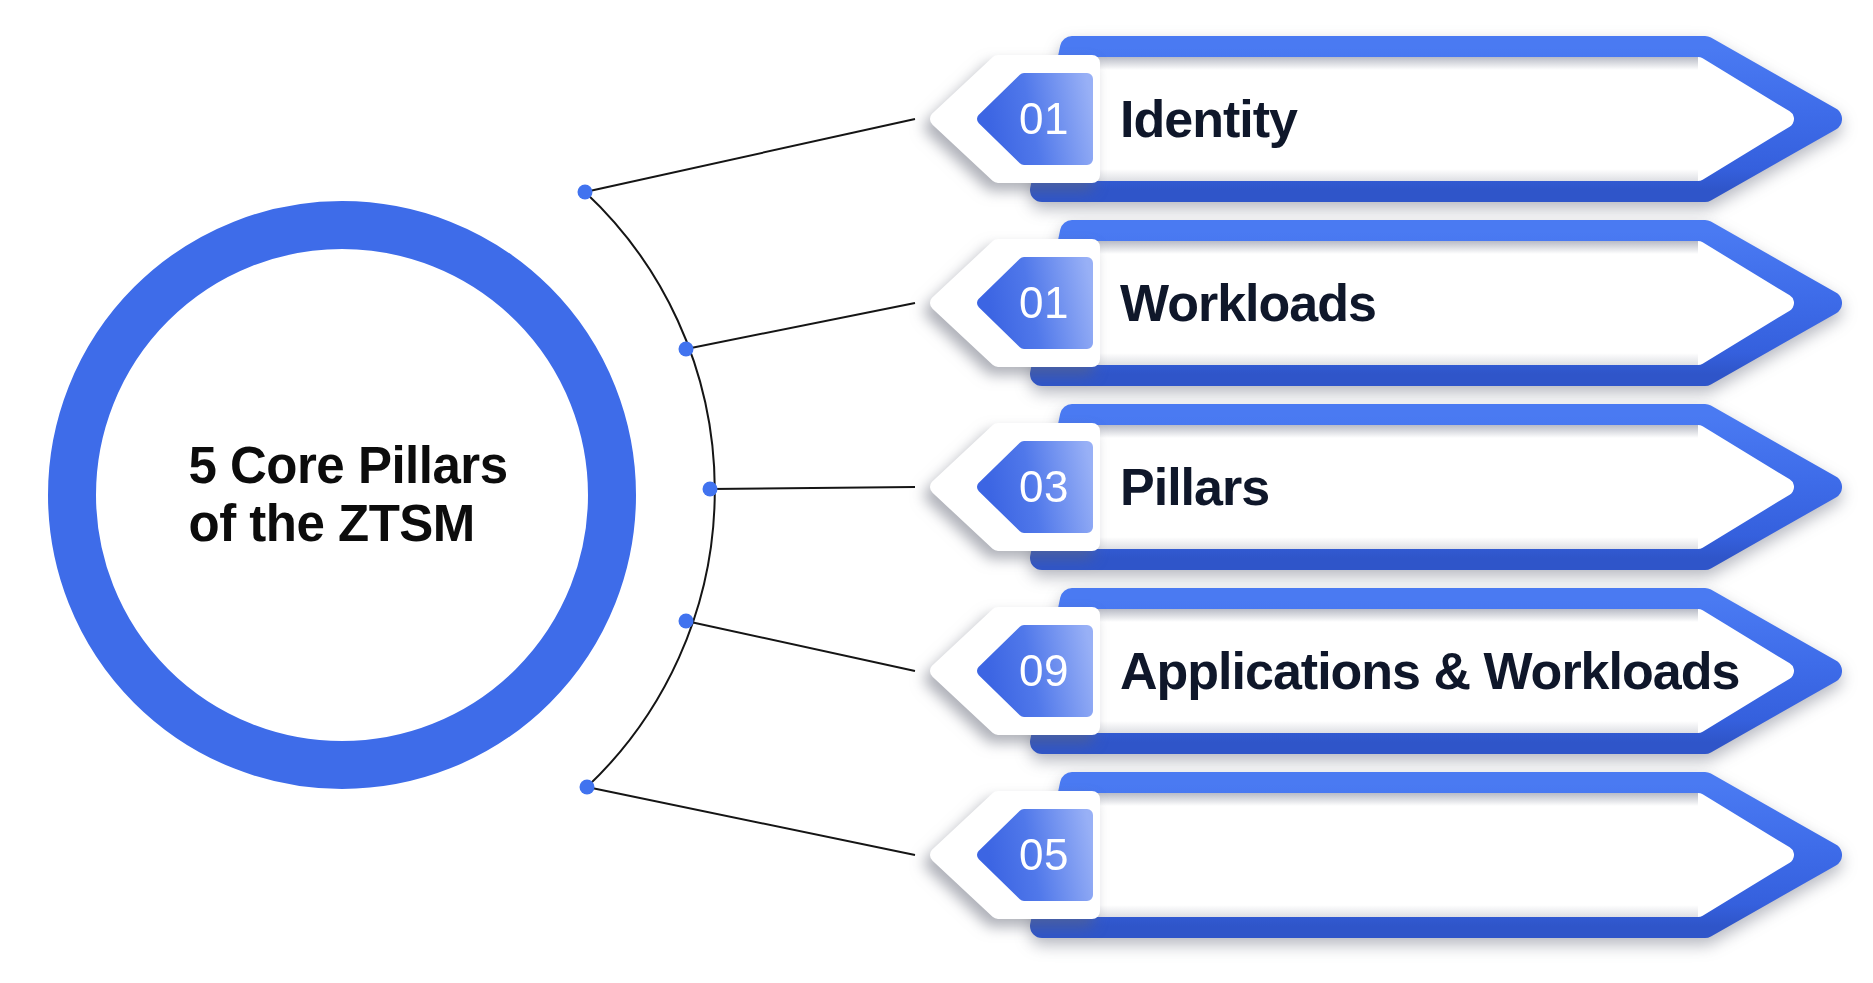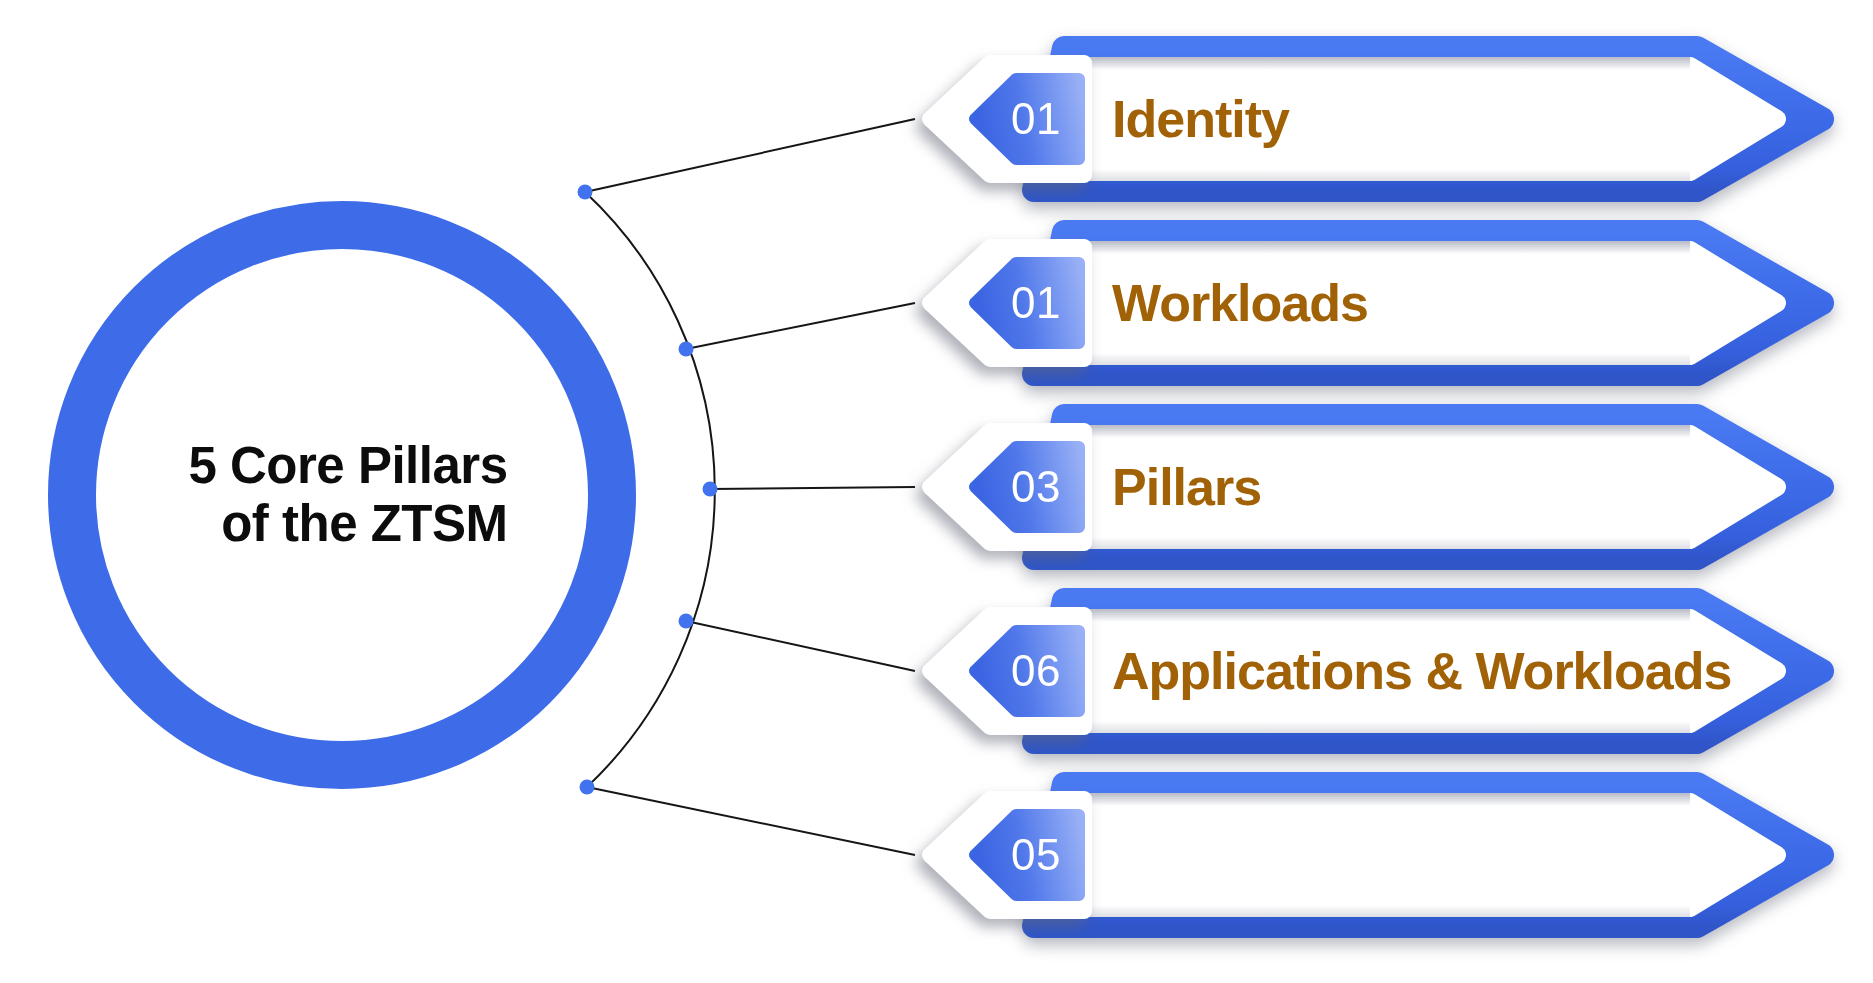--- a/index.html
+++ b/index.html
@@ -8,39 +8,39 @@
 
   
   .connector-layer{position:absolute;left:0;top:0;width:1873px;height:983px;overflow:visible;}
   .connector-arc,.connector-line{stroke:#151515;stroke-width:2;fill:none;}
   .connector-dot{fill:#4173EF;stroke:none;}
 
   
   .hub{position:absolute;left:48px;top:201px;width:588px;height:588px;box-sizing:border-box;
        border:48px solid #3E6CE9;border-radius:50%;background:#ffffff;
        display:flex;align-items:center;justify-content:center;}
-  .hub-text{text-align:right;font-weight:700;font-size:51px;line-height:1.14;color:#0c0c0c;letter-spacing:-0.5px;margin-left:12px;}
+  .hub-text{text-align:left;font-weight:700;font-size:51px;line-height:1.14;color:#0c0c0c;letter-spacing:-0.5px;margin-left:12px;}
   .hub-text span{display:block;}
 
   
-  .banner{position:absolute;left:0;width:1497px;height:166px;}
+  .banner{position:absolute;left:8px;width:1497px;height:166px;}
   .banner svg{position:absolute;left:0;top:0;width:1873px;height:166px;overflow:visible;}
   .p-outer{fill:url(#gBanner);stroke:url(#gBanner);stroke-width:24;stroke-linejoin:round;
            filter:drop-shadow(0px 7px 8px rgba(75,80,100,0.40));}
   .p-inner{fill:#ffffff;stroke:#ffffff;stroke-width:18;stroke-linejoin:round;}
   .badge{filter:drop-shadow(-6px 8px 7px rgba(95,100,115,0.50));}
   .p-badge-white{fill:#ffffff;stroke:#ffffff;stroke-width:16;stroke-linejoin:round;}
   .p-badge-blue{fill:url(#gBadge);stroke:url(#gBadge);stroke-width:12;stroke-linejoin:round;}
 
   .badge-num{position:absolute;left:988px;top:0;width:96px;height:166px;
              display:flex;align-items:center;justify-content:center;
              font-size:44px;font-weight:500;color:#ffffff;letter-spacing:0.5px;}
   .banner-label{position:absolute;left:1112px;top:0;height:166px;width:700px;
                 display:flex;align-items:center;
-                font-size:52px;font-weight:700;color:#a16207;letter-spacing:-1px;white-space:nowrap;}
+                font-size:52px;font-weight:700;color:#0f172a;letter-spacing:-1px;white-space:nowrap;}
   .defs-svg{position:absolute;width:0;height:0;}
 </style>
 </head>
 <body>
 
 <div class="stage">
 
   <svg class="defs-svg" aria-hidden="true">
     <defs>
       <linearGradient id="gBanner" x1="0" y1="0" x2="0" y2="1">
@@ -135,21 +135,21 @@
     <svg viewBox="0 0 1873 166">
       <polygon class="p-outer" points="1064,12 1697,12 1822,83 1697,154 1034,154"></polygon>
       <polygon class="p-inner" points="1077,30 1690,30 1777,83 1690,136 1047,136"></polygon>
       <rect x="1050" y="21" width="640" height="13" fill="url(#gTopShade)"></rect>
       <rect x="1020" y="133" width="670" height="12" fill="url(#gBotShade)"></rect>
       <g class="badge">
         <polygon class="p-badge-white" points="930,83 990,27 1084,27 1084,139 990,139"></polygon>
         <polygon class="p-badge-blue" points="975,83 1016,43 1079,43 1079,123 1016,123"></polygon>
       </g>
     </svg>
-    <div class="badge-num">06</div>
+    <div class="badge-num">09</div>
     <div class="banner-label">Applications &amp; Workloads</div>
   </div>
 
   <div class="banner" style="top:772px">
     <svg viewBox="0 0 1873 166">
       <polygon class="p-outer" points="1064,12 1697,12 1822,83 1697,154 1034,154"></polygon>
       <polygon class="p-inner" points="1077,30 1690,30 1777,83 1690,136 1047,136"></polygon>
       <rect x="1050" y="21" width="640" height="13" fill="url(#gTopShade)"></rect>
       <rect x="1020" y="133" width="670" height="12" fill="url(#gBotShade)"></rect>
       <g class="badge">

